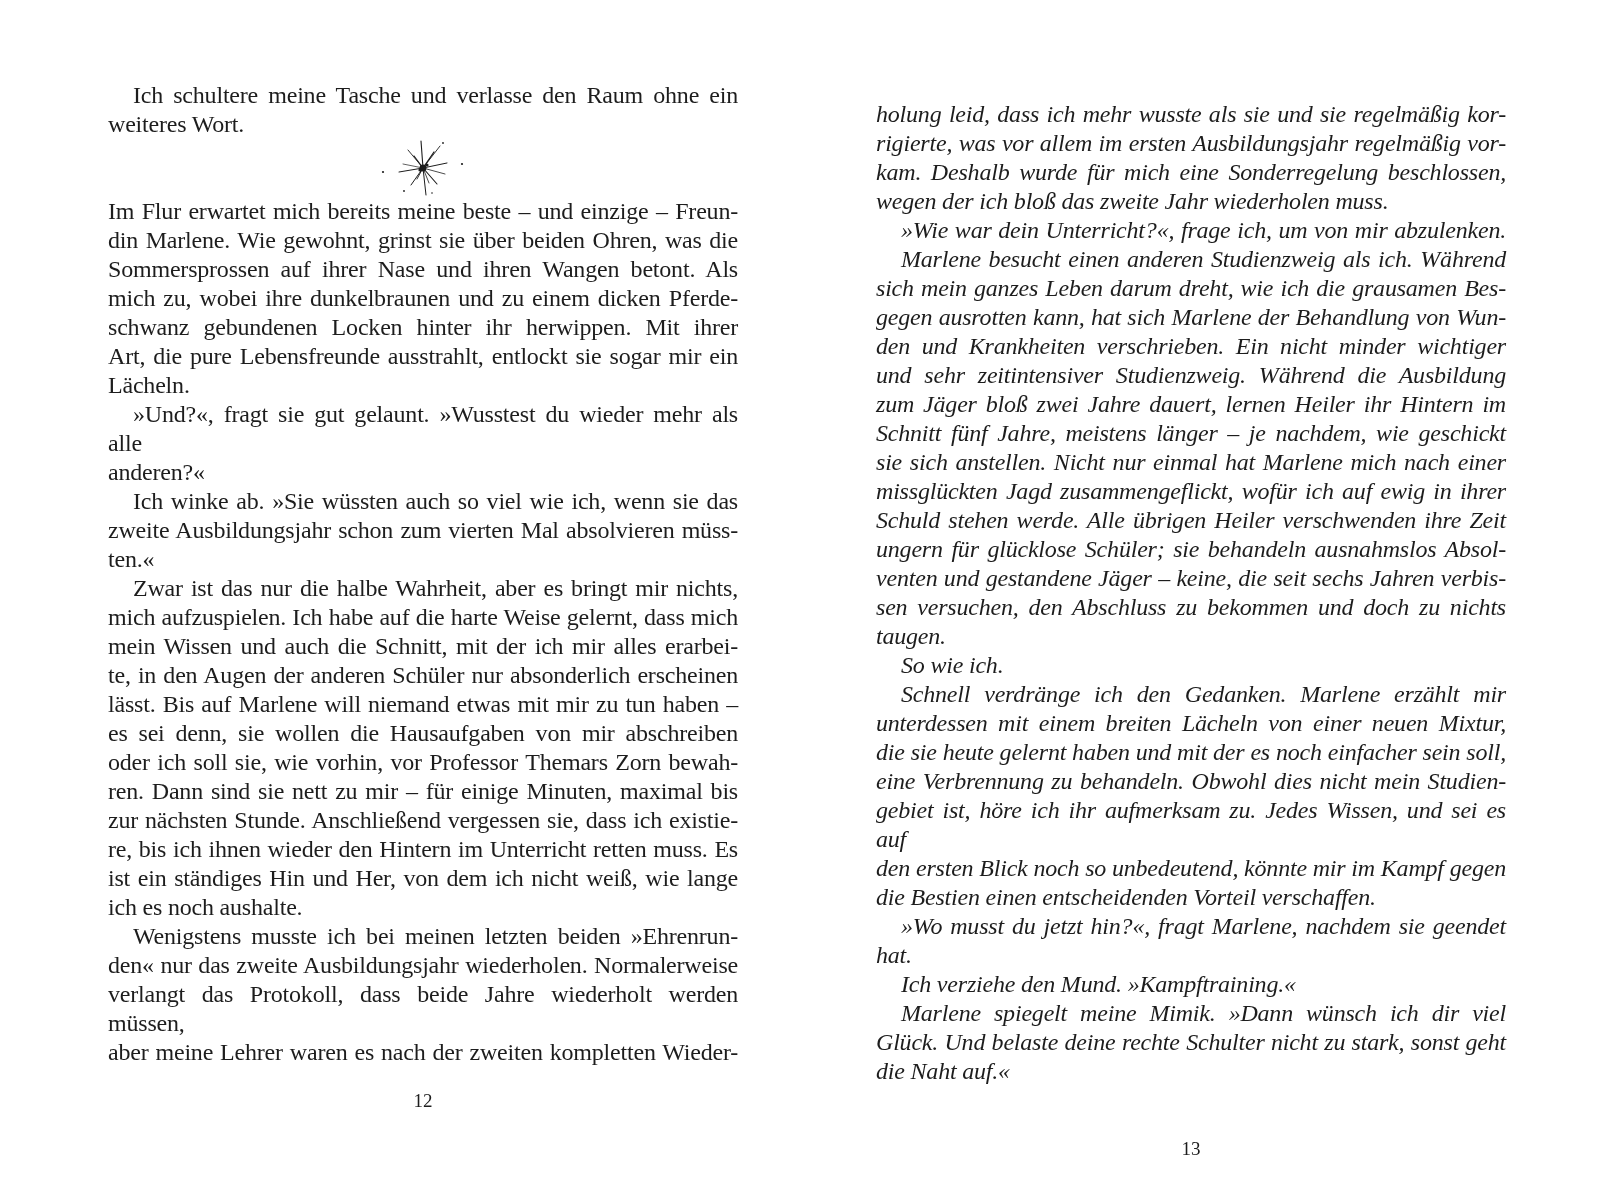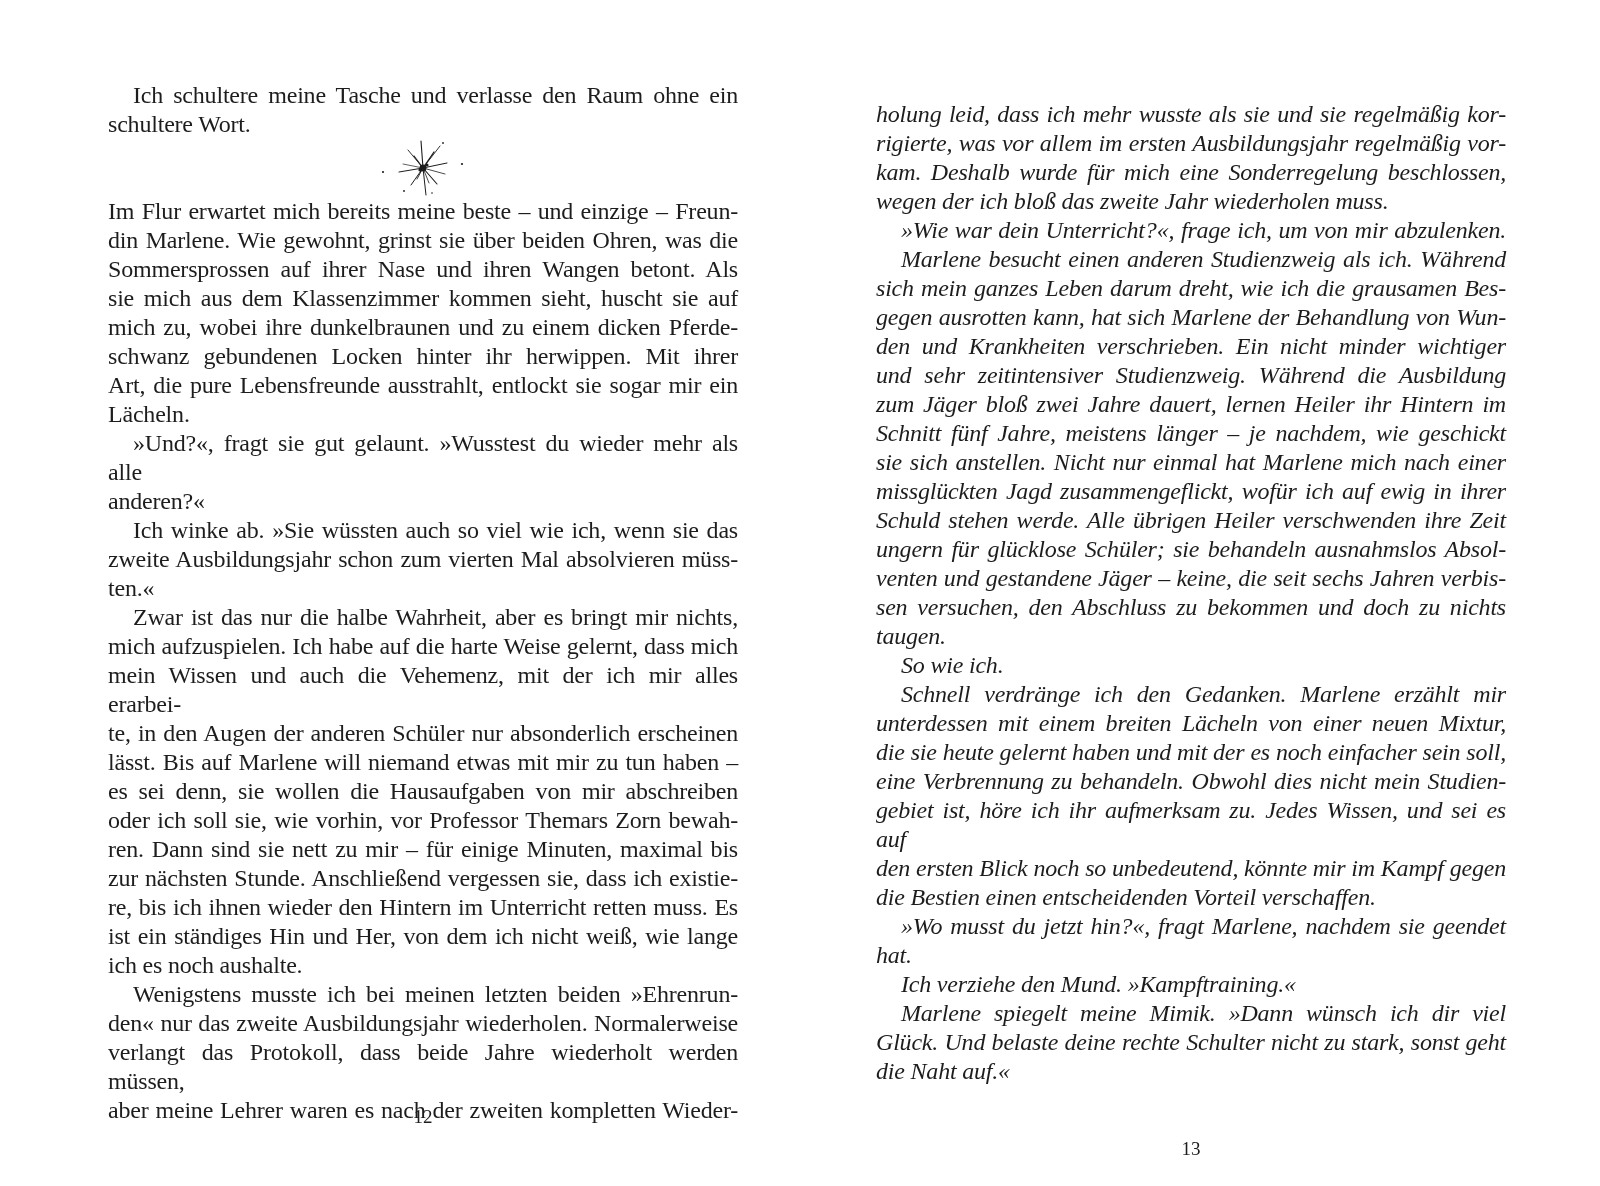--- a/index.html
+++ b/index.html
@@ -47,32 +47,32 @@
 
   .pagenum {
     position: absolute;
     width: 630px;
     top: 1086px;
     text-align: center;
     color: #1d1d1d;
     font-size: 19px;
     line-height: 29px;
   }
-  #pagenum-left  { left: 108px; margin-top: 16px; }
+  #pagenum-left  { left: 108px; }
   #pagenum-right { left: 876px; top: 1134px; }
 </style>
 </head>
 <body>
 
 <div>
 
   <div id="page-left" class="page-col">
     <div>
         <div class="line ind">Ich schultere meine Tasche und verlasse den Raum ohne ein</div>
-        <div class="line end">schultere Wort.</div>
+        <div class="line end">weiteres Wort.</div>
       </div>
     <div class="ornament-row">
       <svg width="92" height="58" viewBox="0 0 92 58" fill="none" stroke="#1d1d1d" stroke-linecap="round">
         <line x1="46" y1="29" x2="44" y2="2" stroke-width="1.1"></line>
         <line x1="46" y1="29" x2="49" y2="56" stroke-width="1.0"></line>
         <line x1="46" y1="29" x2="63" y2="7" stroke-width="0.9"></line>
         <line x1="46" y1="29" x2="57" y2="13" stroke-width="1.3"></line>
         <line x1="46" y1="29" x2="31" y2="11" stroke-width="0.9"></line>
         <line x1="46" y1="29" x2="37" y2="17" stroke-width="1.2"></line>
         <line x1="46" y1="29" x2="70" y2="24" stroke-width="1.0"></line>
@@ -90,33 +90,32 @@
         <circle cx="85" cy="25" r="1.1" fill="#1d1d1d" stroke="none"></circle>
         <circle cx="66" cy="4" r="0.9" fill="#1d1d1d" stroke="none"></circle>
         <circle cx="27" cy="52" r="0.9" fill="#1d1d1d" stroke="none"></circle>
         <circle cx="55" cy="54" r="0.8" fill="#1d1d1d" stroke="none"></circle>
       </svg>
     </div>
     <div>
         <div class="line">Im Flur erwartet mich bereits meine beste – und einzige – Freun-</div>
         <div class="line">din Marlene. Wie gewohnt, grinst sie über beiden Ohren, was die</div>
         <div class="line">Sommersprossen auf ihrer Nase und ihren Wangen betont. Als</div>
-        <div class="line">sie mich aus dem Klassenzimmer kommen sieht, huscht sie auf</div>
         <div class="line">mich zu, wobei ihre dunkelbraunen und zu einem dicken Pferde-</div>
         <div class="line">schwanz gebundenen Locken hinter ihr herwippen. Mit ihrer</div>
         <div class="line">Art, die pure Lebensfreunde ausstrahlt, entlockt sie sogar mir ein</div>
         <div class="line end">Lächeln.</div>
         <div class="line ind">»Und?«, fragt sie gut gelaunt. »Wusstest du wieder mehr als alle</div>
         <div class="line end">anderen?«</div>
         <div class="line ind">Ich winke ab. »Sie wüssten auch so viel wie ich, wenn sie das</div>
         <div class="line">zweite Ausbildungsjahr schon zum vierten Mal absolvieren müss-</div>
         <div class="line end">ten.«</div>
         <div class="line ind">Zwar ist das nur die halbe Wahrheit, aber es bringt mir nichts,</div>
         <div class="line">mich aufzuspielen. Ich habe auf die harte Weise gelernt, dass mich</div>
-        <div class="line">mein Wissen und auch die Vehemenz, mit der ich mir alles erarbei-</div>
+        <div class="line">mein Wissen und auch die Schnitt, mit der ich mir alles erarbei-</div>
         <div class="line">te, in den Augen der anderen Schüler nur absonderlich erscheinen</div>
         <div class="line">lässt. Bis auf Marlene will niemand etwas mit mir zu tun haben –</div>
         <div class="line">es sei denn, sie wollen die Hausaufgaben von mir abschreiben</div>
         <div class="line">oder ich soll sie, wie vorhin, vor Professor Themars Zorn bewah-</div>
         <div class="line">ren. Dann sind sie nett zu mir – für einige Minuten, maximal bis</div>
         <div class="line">zur nächsten Stunde. Anschließend vergessen sie, dass ich existie-</div>
         <div class="line">re, bis ich ihnen wieder den Hintern im Unterricht retten muss. Es</div>
         <div class="line">ist ein ständiges Hin und Her, von dem ich nicht weiß, wie lange</div>
         <div class="line end">ich es noch aushalte.</div>
         <div class="line ind">Wenigstens musste ich bei meinen letzten beiden »Ehrenrun-</div>

